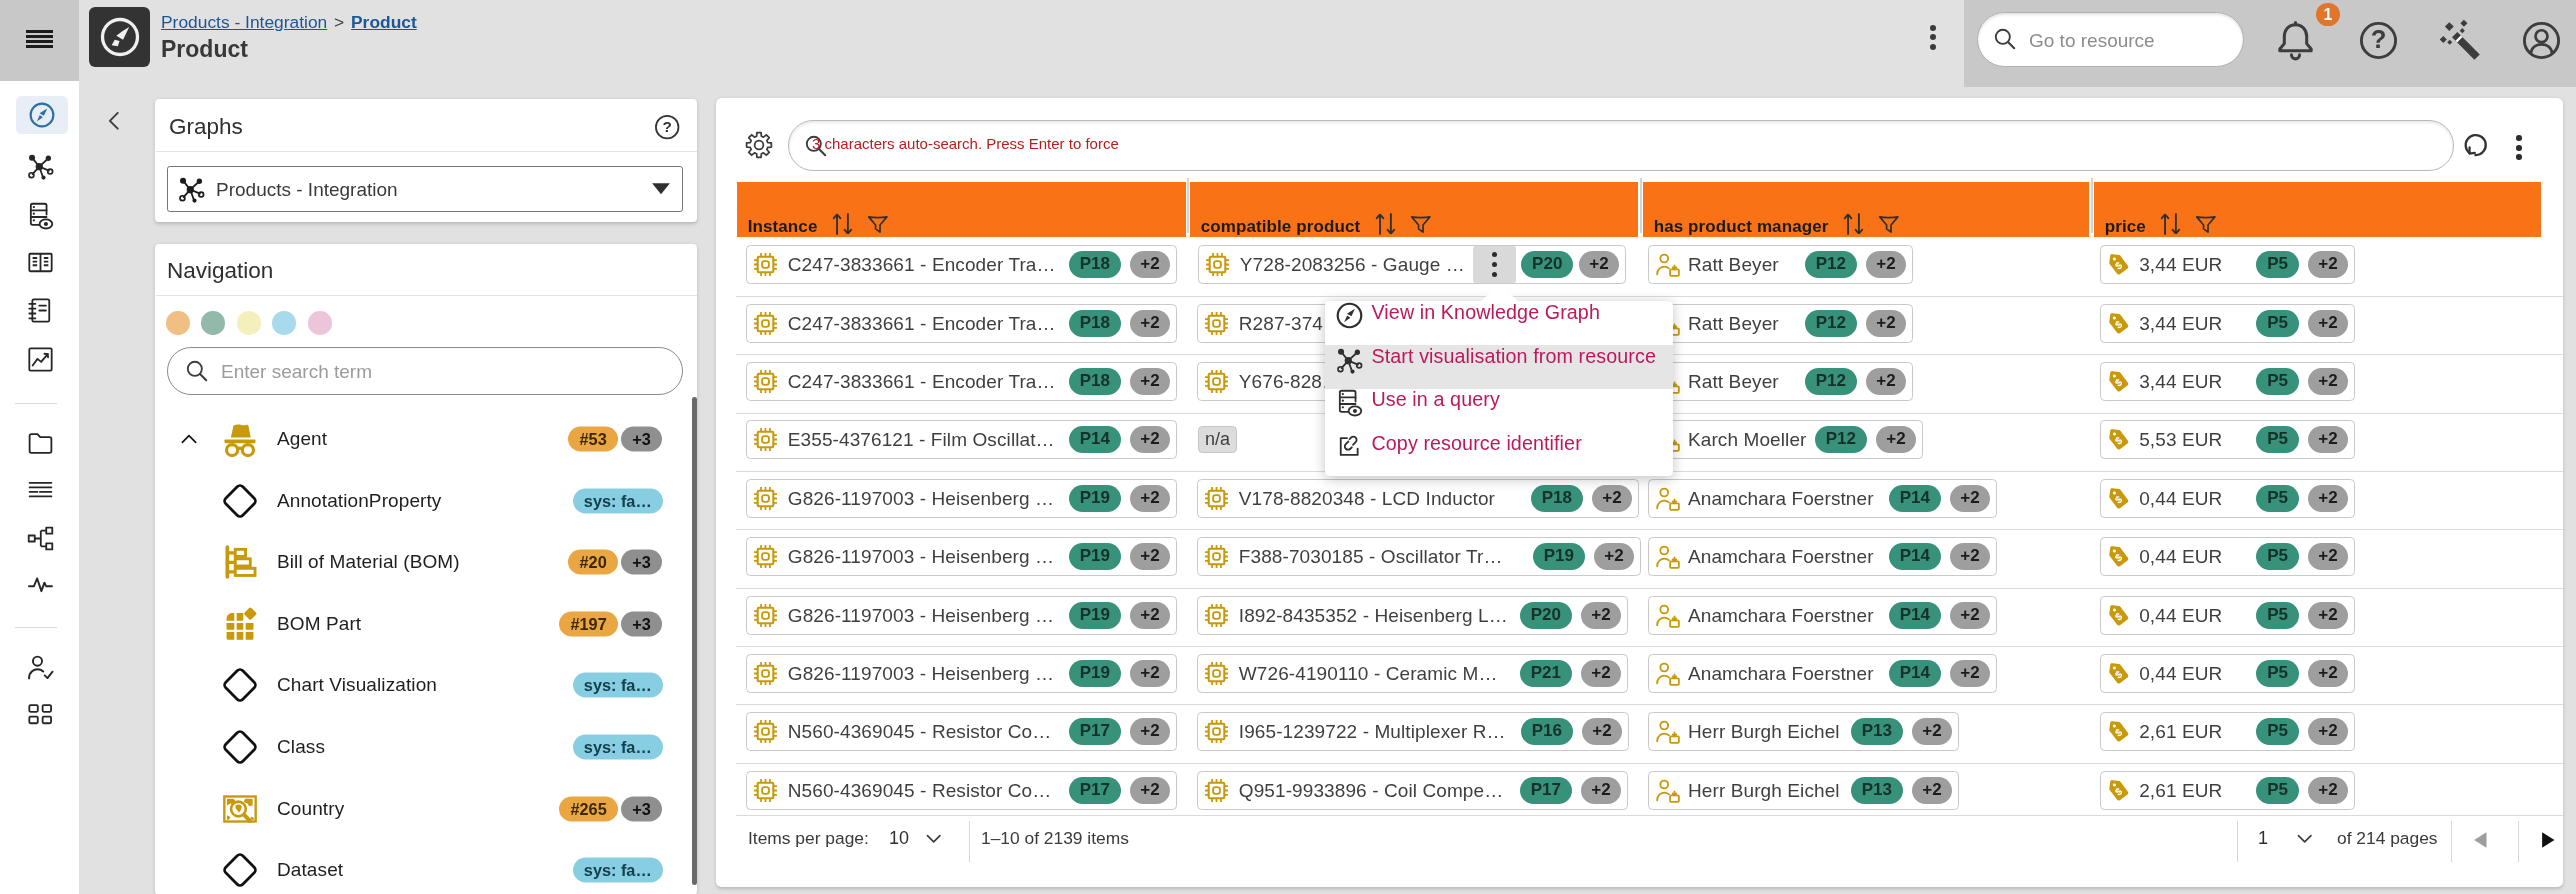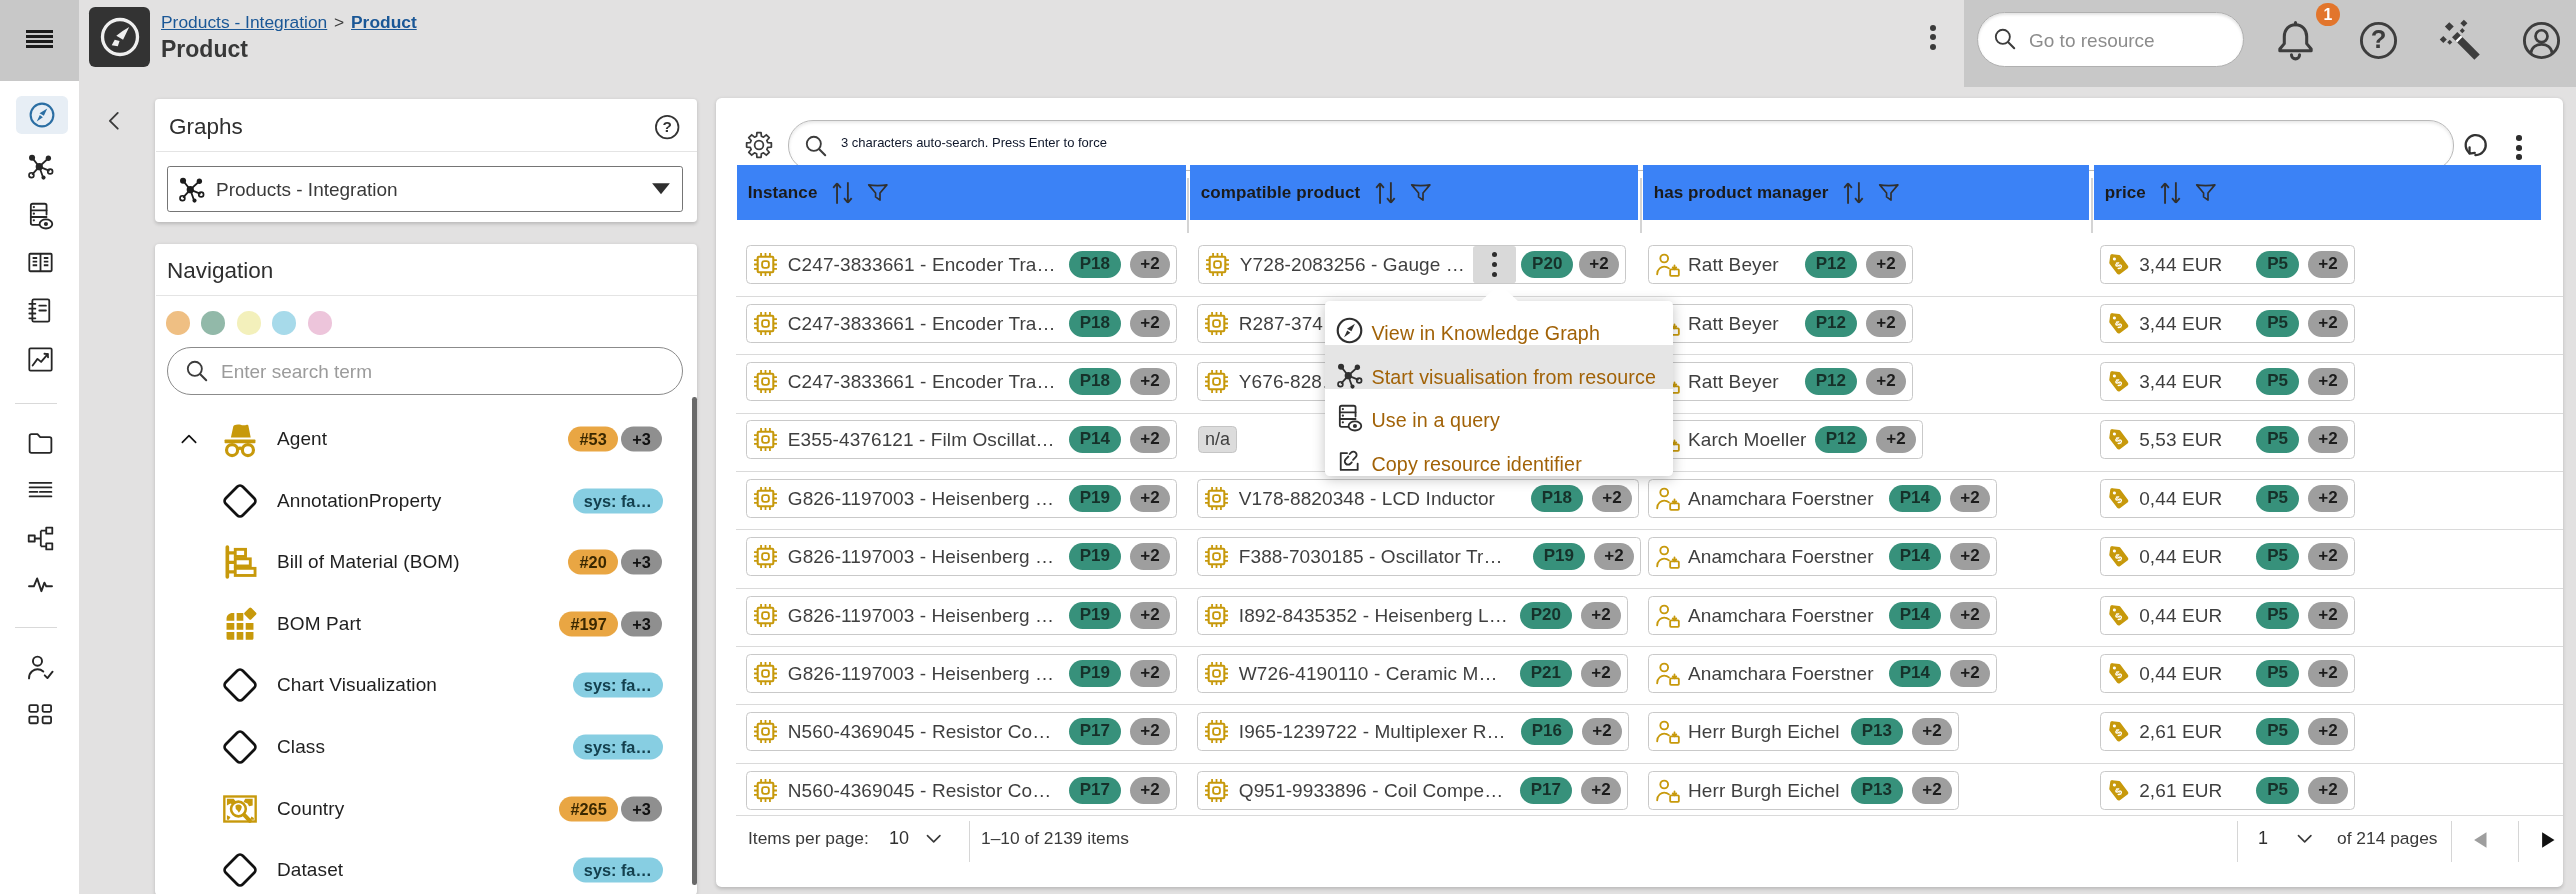--- a/index.html
+++ b/index.html
@@ -6,29 +6,29 @@
 .abs{position:absolute}
 svg{display:block}
 .card{position:absolute;background:#fff;border-radius:5.6px;box-shadow:0 1.1px 3.9px rgba(0,0,0,.18)}
 .chip{position:absolute;height:39px;background:#fff;border:1.1px solid #c9c9c9;border-radius:4.5px;
   display:flex;align-items:center;padding:0 5.6px 0 6.2px;font-size:19px;color:#3f3f3f;white-space:nowrap;overflow:hidden}
 .chip .t{margin-left:9.6px;letter-spacing:0.1px}
 .pill{display:inline-flex;align-items:center;justify-content:center;height:26.4px;border-radius:13.5px;
   font-size:17px;font-weight:bold;padding:0 10.7px;flex:none}
 .pill.teal{background:#37917B;color:#16312a}
 .pill.gray{background:#9E9E9E;color:#1c1c1c}
-.hdrc{position:absolute;top:165px;height:55px;background:#3b82f6;display:flex;align-items:center}
+.hdrc{position:absolute;top:182px;height:55px;background:#f97316;display:flex;align-items:flex-end}
 .hdrc span{font-size:17px;font-weight:bold;color:#1b1b1b;margin:0 12.4px 0 10.7px;letter-spacing:0.1px}
 .vline{position:absolute;width:1.1px;background:#cfcfcf}
 .hline{position:absolute;height:1.1px;background:#dadada}
 .treerow{position:absolute;left:0;width:542px;height:62px}
 .treerow .lbl{position:absolute;left:122px;top:50%;transform:translateY(-50%);font-size:19px;color:#1f1f1f;letter-spacing:0.1px}
 .tpill{position:absolute;top:50%;transform:translateY(-50%);height:25px;border-radius:13px;display:flex;
   align-items:center;justify-content:center;font-size:16.3px;font-weight:bold;padding:0 11.3px}
-.menuitem{position:absolute;left:0;width:348px;height:44px;display:flex;align-items:flex-end;font-size:19.7px;color:#a16207;letter-spacing:0.1px}
+.menuitem{position:absolute;left:0;width:348px;height:44px;display:flex;align-items:flex-start;font-size:19.7px;color:#be185d;letter-spacing:0.1px}
 .menuitem svg{margin:0 7.9px 0 9.6px;flex:none}
 </style></head><body>
 
 <svg width="0" height="0" style="position:absolute">
 <defs>
 <symbol id="i-chip" viewBox="0 0 48 48">
  <g stroke="#C7990B" fill="none">
   <rect x="9" y="9" width="30" height="30" rx="2" stroke-width="4"></rect>
   <rect x="17.5" y="17.5" width="13" height="13" rx="4.5" stroke-width="3.6"></rect>
   <path d="M15.5 2v6M24 2v6M32.5 2v6M15.5 40v6M24 40v6M32.5 40v6M2 15.5h6M2 24h6M2 32.5h6M40 15.5h6M40 24h6M40 32.5h6" stroke-width="3.4"></path>
@@ -395,21 +395,21 @@
 </div>
 <div class="abs" style="left:692px;top:397px;width:4.5px;height:488px;background:#696969;border-radius:2.3px"></div>
 <div class="card" style="left:716px;top:98px;width:1847px;height:789px"></div>
 <svg class="abs" style="left:745px;top:131px;color:#262626;" width="28" height="28" viewBox="0 0 50 50">
     <use href="#i-gear"></use>
   </svg>
 <div class="abs" style="left:788px;top:120px;width:1666px;height:51px;background:#fff;border:1.1px solid #b9b9b9;border-radius:25px;box-shadow:inset 0 1.7px 3.4px rgba(0,0,0,.10)"></div>
 <svg class="abs" style="left:803px;top:133px;color:#3c3c3c;" width="26" height="26" viewBox="0 0 46 46">
     <use href="#i-mag"></use>
   </svg>
-<div class="abs" style="left:841px;top:135px;font-size:13px;color:#0f172a">3 characters auto-search. Press Enter to force</div>
+<div class="abs" style="left:812px;top:135px;font-size:15px;color:#b91c1c">3 characters auto-search. Press Enter to force</div>
 <svg class="abs" style="left:2461px;top:131px;color:#262626;" width="29" height="29" viewBox="0 0 52 52">
     <use href="#i-reset"></use>
   </svg>
 <div class="abs" style="left:2516px;top:135px;width:5.6px;height:5.6px;border-radius:50%;background:#2d2d2d"></div>
 <div class="abs" style="left:2516px;top:145px;width:5.6px;height:5.6px;border-radius:50%;background:#2d2d2d"></div>
 <div class="abs" style="left:2516px;top:154px;width:5.6px;height:5.6px;border-radius:50%;background:#2d2d2d"></div>
 <div class="vline" style="left:1187px;top:178px;height:55px;background:#d4d4d4;width:1.7px"></div>
 <div class="vline" style="left:1640px;top:178px;height:55px;background:#d4d4d4;width:1.7px"></div>
 <div class="vline" style="left:2091px;top:178px;height:55px;background:#d4d4d4;width:1.7px"></div>
 <div class="hdrc" style="left:737px;width:449px">

